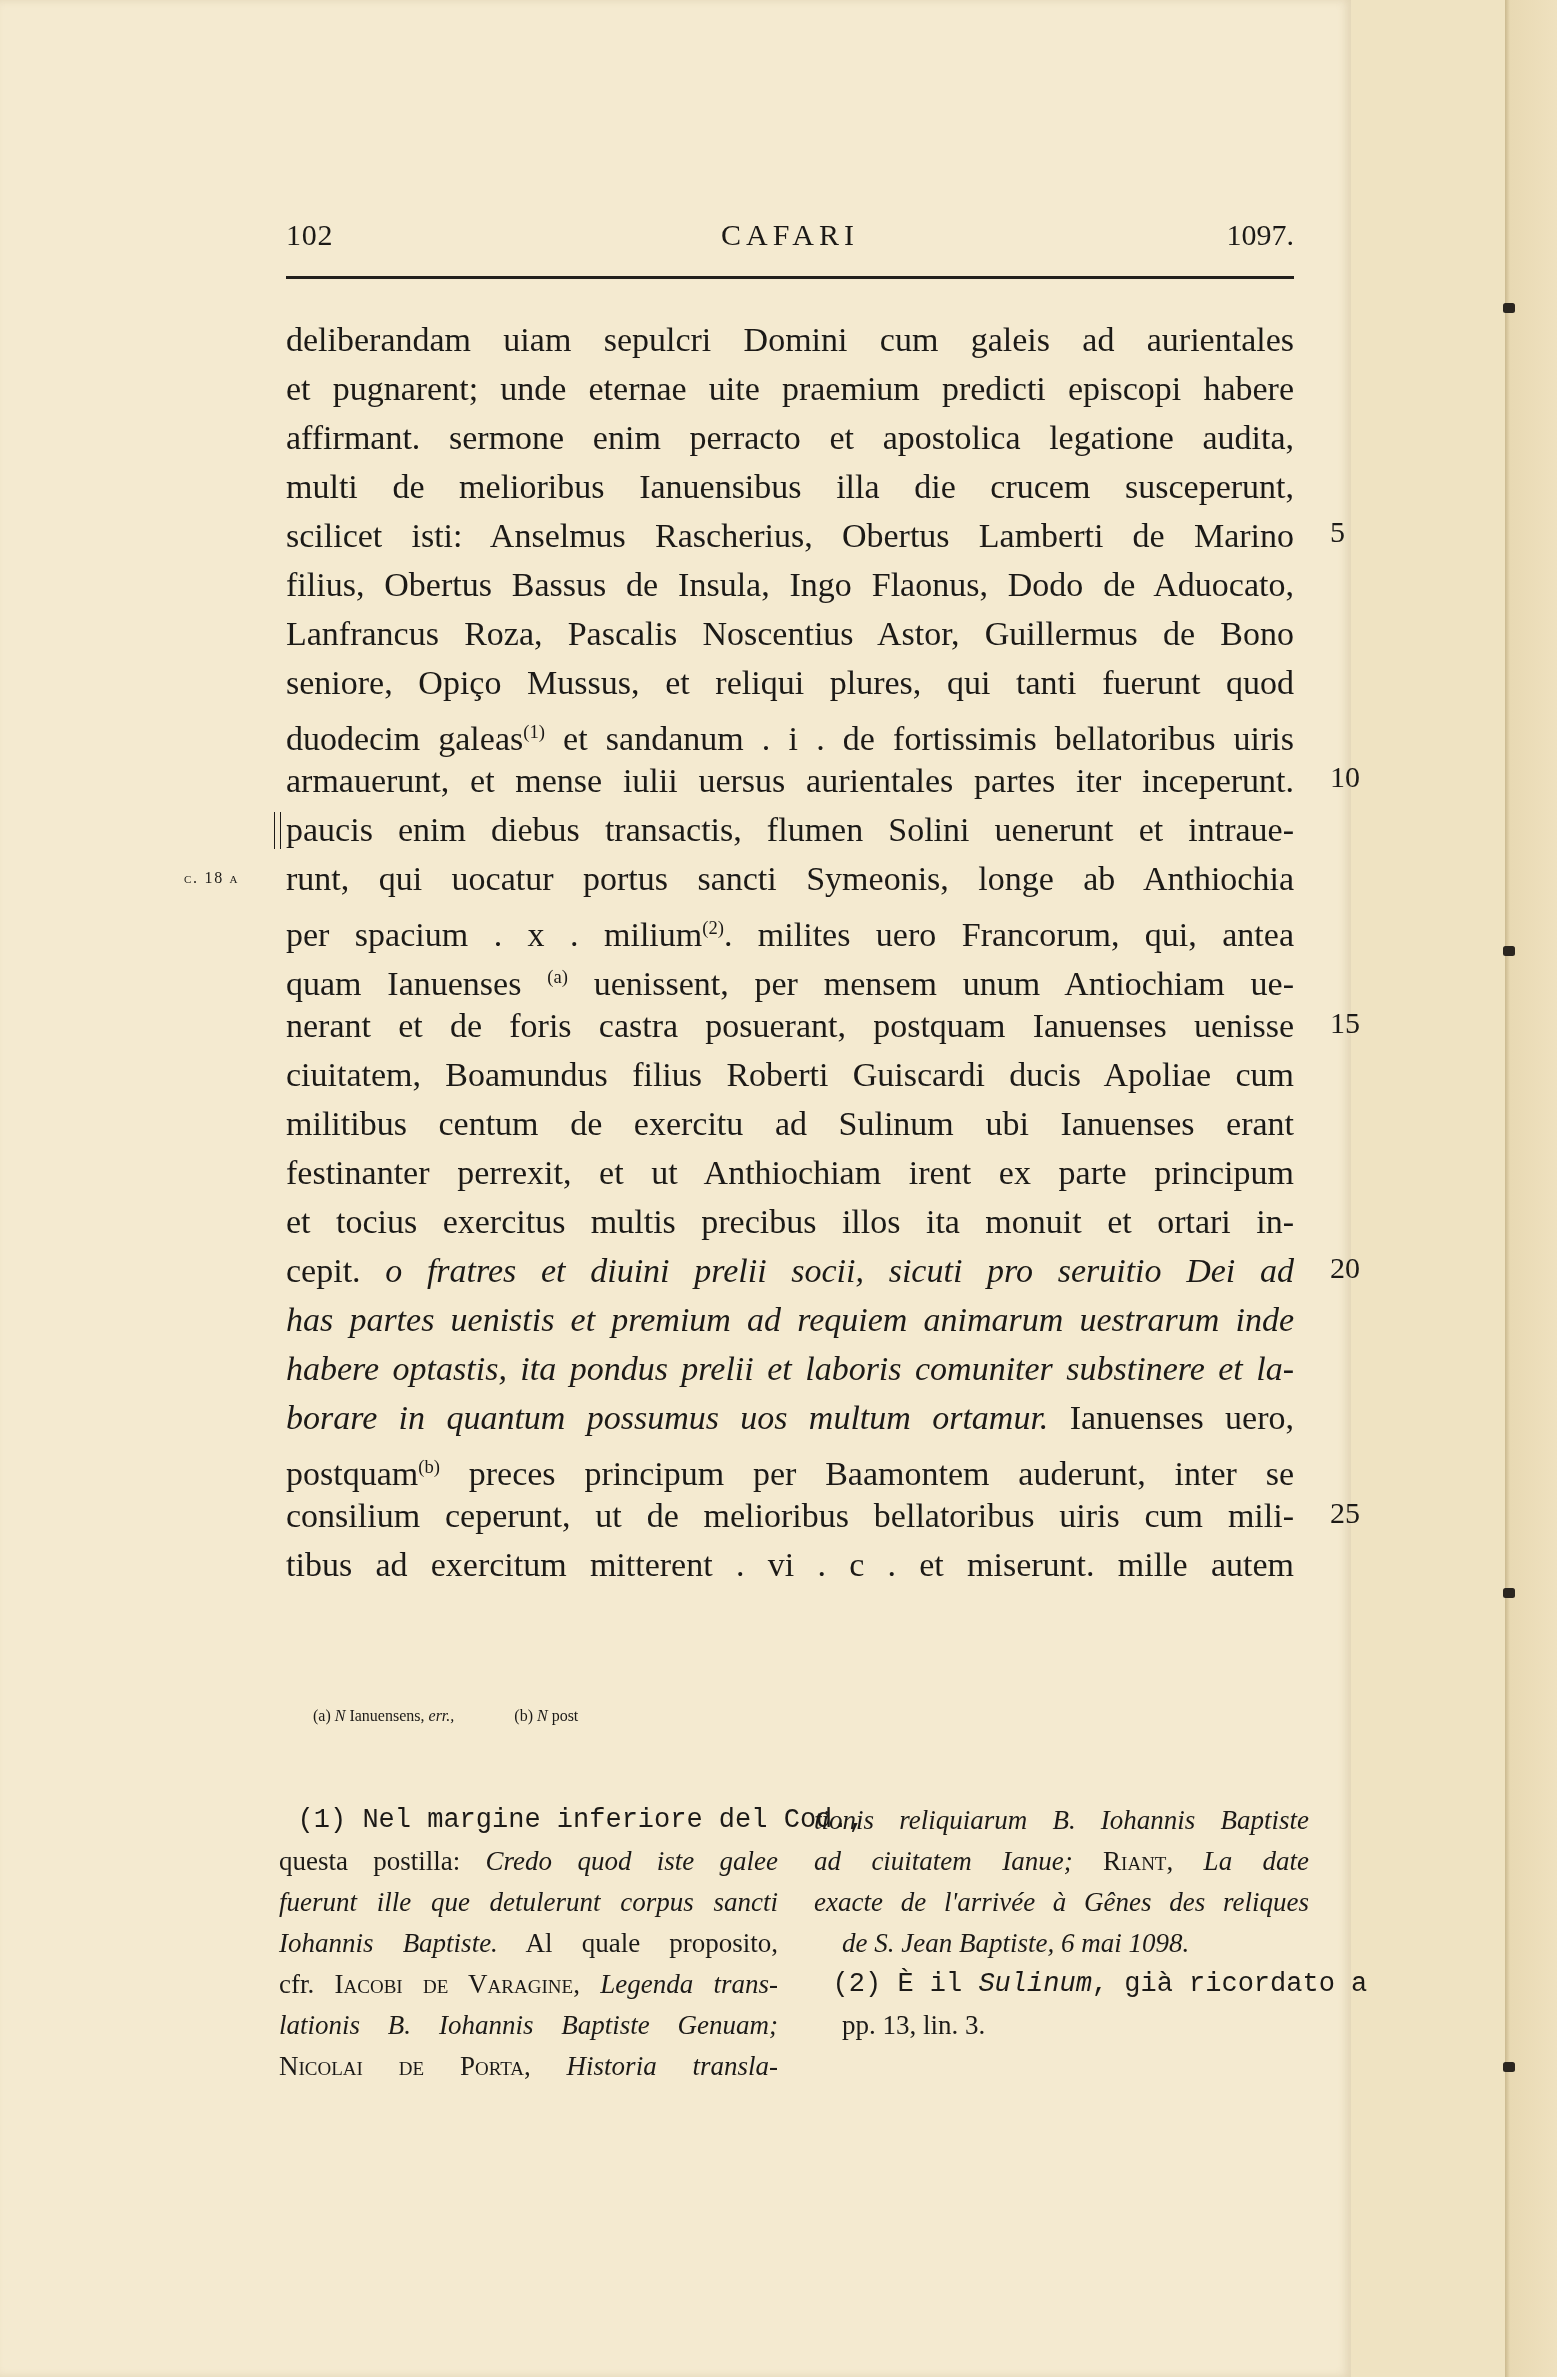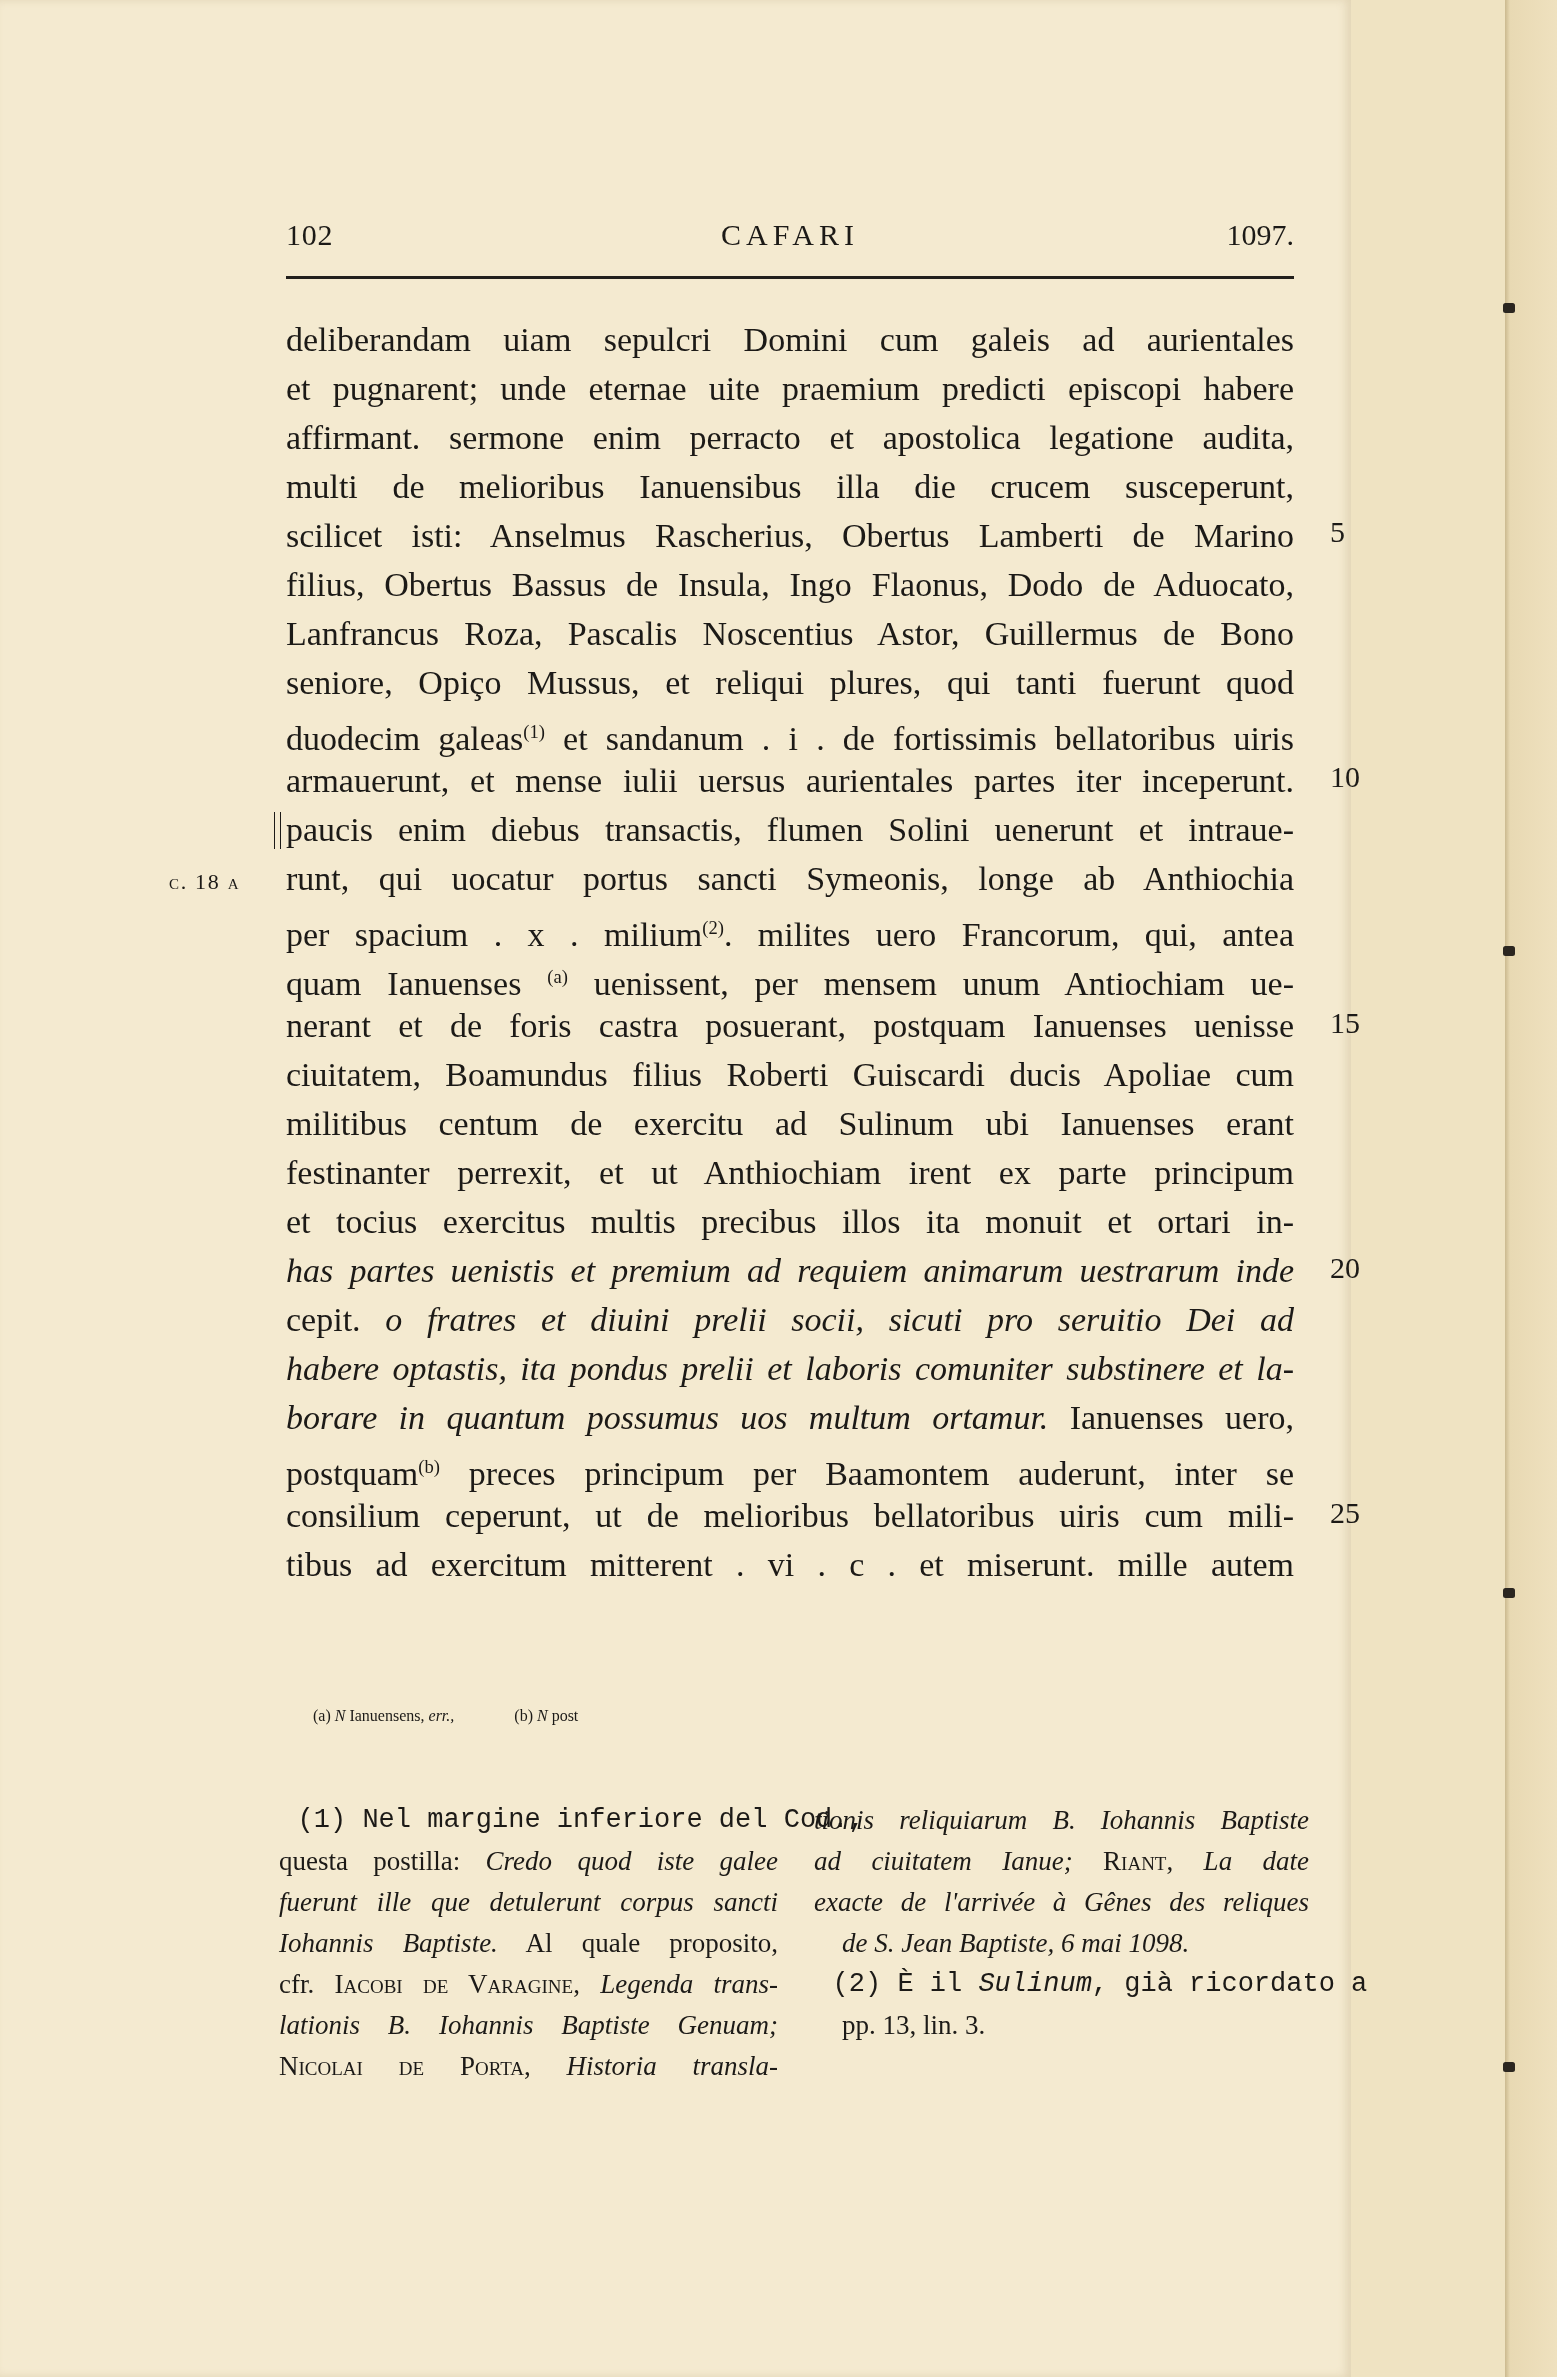--- a/index.html
+++ b/index.html
@@ -26,21 +26,21 @@
   .rule { position:absolute; top:276px; left:286px; width:1008px; height:2.5px; background:#22201c; }
   .main { position:absolute; left:286px; top:315px; width:1008px; }
   .line {
     height:49px; line-height:49px; font-size:34px; white-space:nowrap;
     text-align:justify; text-align-last:justify;font-family:Liberation Serif, serif;
   }
   .it { font-style:italic; }
   .sup { font-size:18.6px; vertical-align:12px; }
   .sc { font-variant:small-caps; }
   .lnum { position:absolute; left:1330px; font-size:30px; }
-  .margin-note { position:absolute; left:169px; top:869px; font-size:22px; font-variant:small-caps; letter-spacing:1.7px; }
+  .margin-note { position:absolute; left:184px; top:869px; font-size:16px; font-variant:small-caps; letter-spacing:1.7px; }
   .bar { display:inline-block; width:5px; height:37px; border-left:1.7px solid #1c1a17; border-right:1.7px solid #1c1a17; vertical-align:-6.8px; margin-right:3.4px; }
   .apparatus { position:absolute; left:313px; top:1707px; font-size:16px; white-space:nowrap; }
   .apparatus span.gap { display:inline-block; width:52px; }
   .fn-col { position:absolute; top:1800px; font-size:27px; }
   .fn-col .fl { height:41px; line-height:41px; white-space:nowrap; text-align:justify; text-align-last:justify; }
   .fn-col .fl.left { text-align-last:left;margin-left:28px; }
   .fn-col .ind { padding-left:18.6px;font-family:Liberation Mono, monospace; }
   .fn-left { left:279px; width:499px; }
   .fn-right { left:814px; width:495px; }
 </style>
@@ -83,25 +83,25 @@
     <div class="line">
       <span>quam Ianuenses</span>
       <span class="sup">(a)</span>
       <span>uenissent, per mensem unum Antiochiam ue-</span>
     </div>
     <div class="line">nerant et de foris castra posuerant, postquam Ianuenses uenisse</div>
     <div class="line">ciuitatem, Boamundus filius Roberti Guiscardi ducis Apoliae cum</div>
     <div class="line">militibus centum de exercitu ad Sulinum ubi Ianuenses erant</div>
     <div class="line">festinanter perrexit, et ut Anthiochiam irent ex parte principum</div>
     <div class="line">et tocius exercitus multis precibus illos ita monuit et ortari in-</div>
-    <div class="line it">has partes uenistis et premium ad requiem animarum uestrarum inde</div>
     <div class="line">
       <span>cepit.</span>
       <span class="it">o fratres et diuini prelii socii, sicuti pro seruitio Dei ad</span>
     </div>
+    <div class="line it">has partes uenistis et premium ad requiem animarum uestrarum inde</div>
     <div class="line it">habere optastis, ita pondus prelii et laboris comuniter substinere et la-</div>
     <div class="line">
       <span class="it">borare in quantum possumus uos multum ortamur.</span>
       <span>Ianuenses uero,</span>
     </div>
     <div class="line">
       <span>postquam</span><span class="sup">(b)</span>
       <span>preces principum per Baamontem auderunt, inter se</span>
     </div>
     <div class="line">consilium ceperunt, ut de melioribus bellatoribus uiris cum mili-</div>

